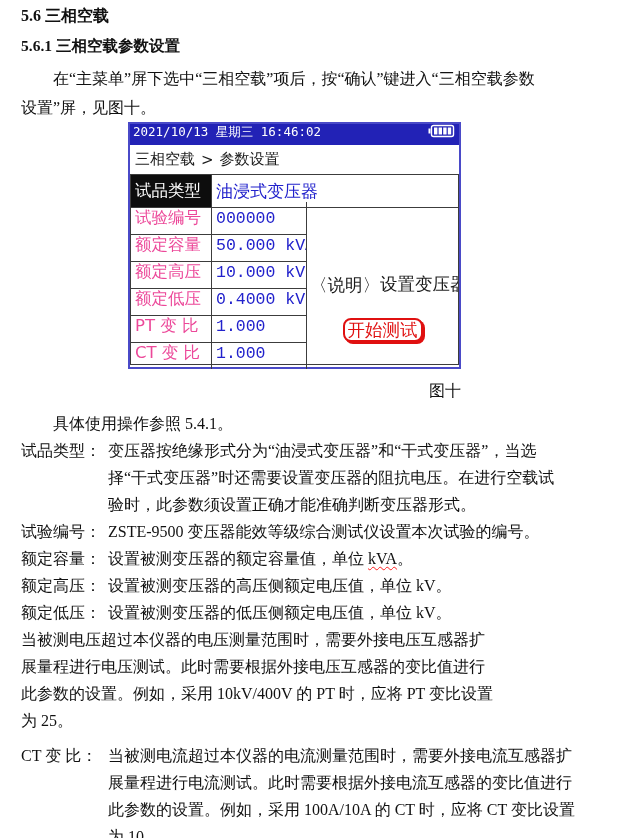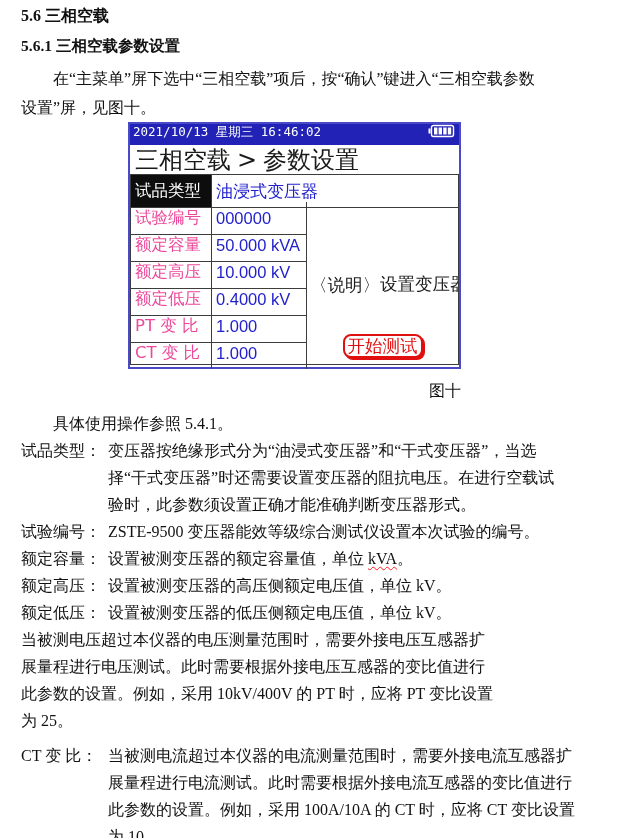--- a/index.html
+++ b/index.html
@@ -19,43 +19,43 @@
     border:2px solid #4a4ac8;background:#ffffff;
     font-family:"DejaVu Sans","Liberation Sans",sans-serif;
   }
   .titlebar{
     height:21px;background:#2222b6;color:#ffffff;
     display:flex;align-items:flex-start;justify-content:space-between;
     padding:0 4px 0 3px;
   }
   .titlebar .dt{font-family:"DejaVu Sans Mono",monospace;font-size:12.5px;white-space:nowrap;}
   .battery{display:block;}
-  .crumb{height:29px;display:flex;align-items:center;font-size:24px;color:#1a1a1a;padding-left:5px;gap:6px;white-space:nowrap;}
+  .crumb{height:29px;display:flex;align-items:center;font-size:15px;color:#1a1a1a;padding-left:5px;gap:6px;white-space:nowrap;}
   .tbl{
     display:grid;grid-template-columns:81px 95px 1fr;grid-template-rows:repeat(7,27px);
     border:1px solid #3c3c3c;margin-bottom:2px;
   }
   .cell{
     box-sizing:border-box;display:flex;align-items:center;
     border-right:1px solid #3c3c3c;border-bottom:1px solid #3c3c3c;
     padding:16px 4px;white-space:nowrap;overflow:hidden;
   }
   .lab{font-size:16.5px;color:#ec4899;}
   .sel{background:#0d0d0d;color:#ffffff;}
-  .val{color:#2222cc;font-size:16.5px;font-family:Liberation Sans, sans-serif;}
+  .val{color:#2222cc;font-size:16.5px;font-family:Liberation Mono, monospace;}
   .vfirst{grid-column:2 / 4;border-right:none;font-family:"DejaVu Sans","Liberation Sans",sans-serif;font-size:17px;}
   .rlast{border-bottom:none;}
   .info{
     grid-column:3;grid-row:2 / span 6;border:none;position:relative;
     font-size:17.5px;color:#1a1a1a;padding:2px 3px;box-sizing:border-box;line-height:22px;
   }
   .note-title{text-align:center;margin-top:4px;}
   .note-body{margin-top:1px;}
   .start{
-    position:absolute;bottom:6px;left:0;right:0;margin:0 auto;width:max-content;
+    position:absolute;bottom:6px;left:0;right:0;margin:16px auto;width:max-content;
     background:#ffffff;color:#e01010;font-size:17.5px;line-height:20px;
     border:2px solid #e01010;border-radius:8px;padding:0 3px;
     box-shadow:2px 2px 0 0 #e01010;cursor:pointer;
     font-family:"DejaVu Sans","Liberation Sans",sans-serif;
   }
   .caption-wrap{width:333px;margin:12px 0 0 128px;text-align:right;font-size:16px;line-height:20px;}
   
   .refline{margin:9px 18px 0 21px;font-size:16px;line-height:27px;text-indent:32px;white-space:nowrap;}
   .defs{margin:0 14px 0 21px;font-size:16px;}
   .def{display:flex;line-height:27px;}

